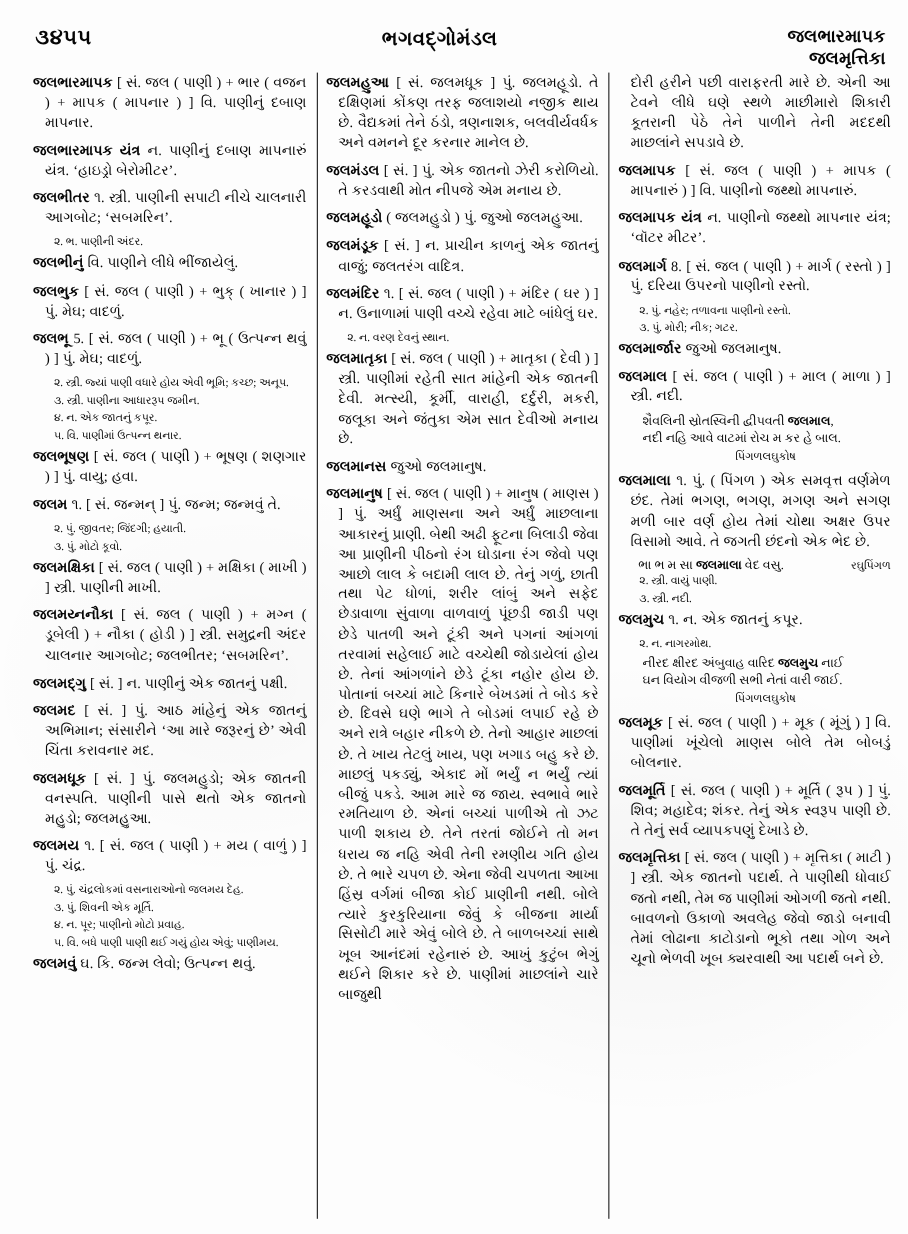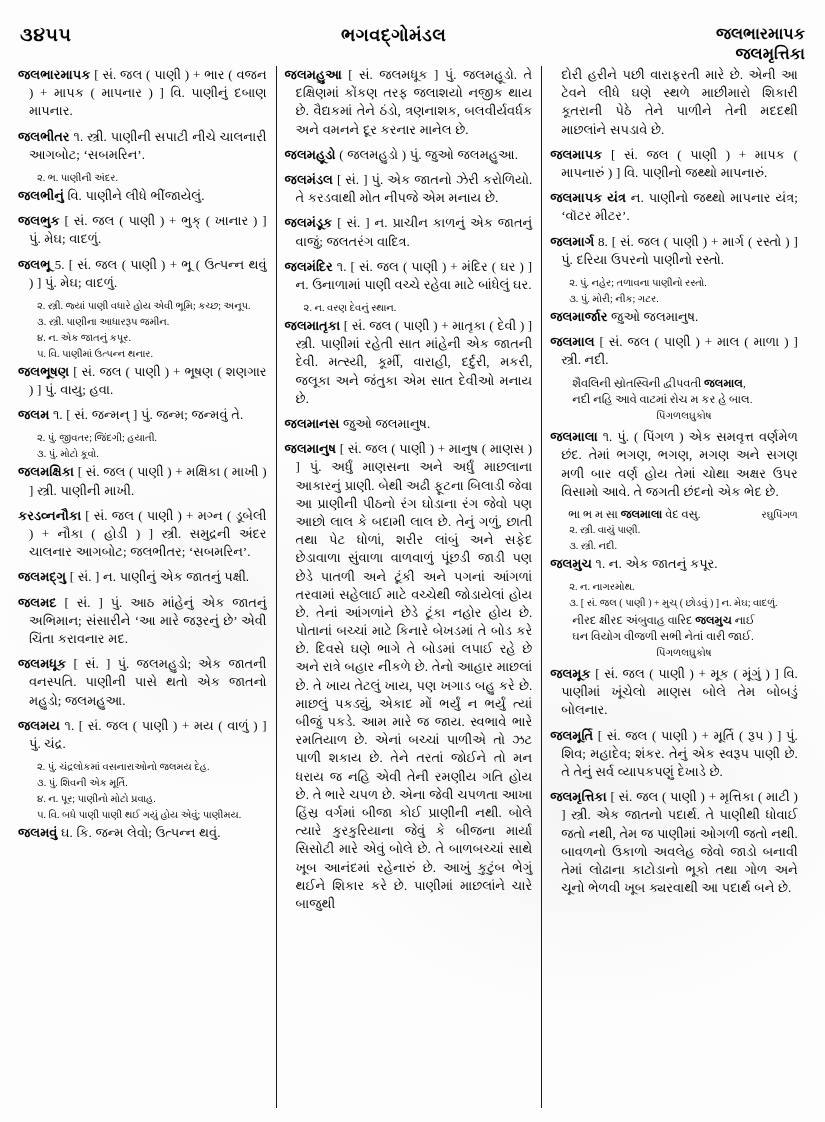--- a/index.html
+++ b/index.html
@@ -15,21 +15,21 @@
     position: relative;
     overflow: hidden;
   }
 
   
   #page {
     position: relative;
     width: 825px;
     height: 1122px;
     box-sizing: border-box;
-    padding: 22px 14px 10px 10px;
+    padding: 22px 14px 10px 22px;
     background:
       radial-gradient(ellipse 420px 300px at 72% 72%, rgba(0,0,0,0.035) 0%, rgba(0,0,0,0.0) 70%),
       radial-gradient(ellipse 320px 260px at 26% 55%, rgba(0,0,0,0.022) 0%, rgba(0,0,0,0.0) 72%),
       #fdfdfd;
   }
 
   
   #head {
     display: flex;
     align-items: flex-start;
@@ -141,49 +141,50 @@
     <div class="head-center">ભગવદ્ગોમંડલ</div>
     <div class="head-right">
       <div>જલભારમાપક</div>
       <div>જલમૃત્તિકા</div>
     </div>
   </div>
 
   <div id="columns">
     <div class="col c1">
         <p class="entry"><span class="hw">જલભારમાપક</span><span> [ સં. જલ ( પાણી ) + ભાર ( વજન ) + માપક ( માપનાર ) ] વિ. પાણીનું દબાણ માપનાર.</span></p>
+        <p class="entry"><span class="hw">જલભારમાપક યંત્ર</span><span> ન. પાણીનું દબાણ માપનારું યંત્ર. ‘હાઇડ્રો બેરોમીટર’.</span></p>
         <p class="entry"><span class="hw">જલભીતર</span><span> ૧. સ્ત્રી. પાણીની સપાટી નીચે ચાલનારી આગબોટ; ‘સબમરિન’.</span></p>
         <p class="sense">૨. ભ. પાણીની અંદર.</p>
         <p class="entry"><span class="hw">જલભીનું</span><span> વિ. પાણીને લીધે ભીંજાયેલું.</span></p>
         <p class="entry"><span class="hw">જલભુક</span><span> [ સં. જલ ( પાણી ) + ભુક્ ( ખાનાર ) ] પું. મેઘ; વાદળું.</span></p>
         <p class="entry"><span class="hw">જલભૂ</span><span> 5. [ સં. જલ ( પાણી ) + ભૂ ( ઉત્પન્ન થવું ) ] પું. મેઘ; વાદળું.</span></p>
         <p class="sense">૨. સ્ત્રી. જ્યાં પાણી વધારે હોય એવી ભૂમિ; કચ્છ; અનૂપ.</p>
         <p class="sense">૩. સ્ત્રી. પાણીના આધારરૂપ જમીન.</p>
         <p class="sense">૪. ન. એક જાતનું કપૂર.</p>
         <p class="sense">૫. વિ. પાણીમાં ઉત્પન્ન થનાર.</p>
         <p class="entry"><span class="hw">જલભૂષણ</span><span> [ સં. જલ ( પાણી ) + ભૂષણ ( શણગાર ) ] પું. વાયુ; હવા.</span></p>
         <p class="entry"><span class="hw">જલમ</span><span> ૧. [ સં. જન્મન્ ] પું. જન્મ; જન્મવું તે.</span></p>
         <p class="sense">૨. પું. જીવતર; જિંદગી; હયાતી.</p>
         <p class="sense">૩. પું. મોટો કૂવો.</p>
         <p class="entry"><span class="hw">જલમક્ષિકા</span><span> [ સં. જલ ( પાણી ) + મક્ષિકા ( માખી ) ] સ્ત્રી. પાણીની માખી.</span></p>
-        <p class="entry"><span class="hw">કરડવ્નનૌકા</span><span> [ સં. જલ ( પાણી ) + મગ્ન ( ડૂબેલી ) + નૌકા ( હોડી ) ] સ્ત્રી. સમુદ્રની અંદર ચાલનાર આગબોટ; જલભીતર; ‘સબમરિન’.</span></p>
+        <p class="entry"><span class="hw">જલમય્નનૌકા</span><span> [ સં. જલ ( પાણી ) + મગ્ન ( ડૂબેલી ) + નૌકા ( હોડી ) ] સ્ત્રી. સમુદ્રની અંદર ચાલનાર આગબોટ; જલભીતર; ‘સબમરિન’.</span></p>
         <p class="entry"><span class="hw">જલમદ્ગુ</span><span> [ સં. ] ન. પાણીનું એક જાતનું પક્ષી.</span></p>
         <p class="entry"><span class="hw">જલમદ</span><span> [ સં. ] પું. આઠ માંહેનું એક જાતનું અભિમાન; સંસારીને ‘આ મારે જરૂરનું છે’ એવી ચિંતા કરાવનાર મદ.</span></p>
         <p class="entry"><span class="hw">જલમધૂક</span><span> [ સં. ] પું. જલમહુડો; એક જાતની વનસ્પતિ. પાણીની પાસે થતો એક જાતનો મહુડો; જલમહુઆ.</span></p>
         <p class="entry"><span class="hw">જલમય</span><span> ૧. [ સં. જલ ( પાણી ) + મય ( વાળું ) ] પું. ચંદ્ર.</span></p>
         <p class="sense">૨. પું. ચંદ્રલોકમાં વસનારાઓનો જલમય દેહ.</p>
         <p class="sense">૩. પું. શિવની એક મૂર્તિ.</p>
         <p class="sense">૪. ન. પૂર; પાણીનો મોટો પ્રવાહ.</p>
         <p class="sense">૫. વિ. બધે પાણી પાણી થઈ ગયું હોય એવું; પાણીમય.</p>
         <p class="entry"><span class="hw">જલમવું</span><span> ઘ. કિ. જન્મ લેવો; ઉત્પન્ન થવું.</span></p>
       </div>
     <div class="col c2">
         <p class="entry"><span class="hw">જલમહુઆ</span><span> [ સં. જલમધૂક ] પું. જલમહૂડો. તે દક્ષિણમાં કોંકણ તરફ જલાશયો નજીક થાય છે. વૈદ્યકમાં તેને ઠંડો, ત્રણનાશક, બલવીર્યવર્ધક અને વમનને દૂર કરનાર માનેલ છે.</span></p>
+        <p class="entry"><span class="hw">જલમંડલ</span><span> [ સં. ] પું. એક જાતનો ઝેરી કરોળિયો. તે કરડવાથી મોત નીપજે એમ મનાય છે.</span></p>
         <p class="entry"><span class="hw">જલમહૂડો</span><span> ( જલમહુડો ) પું. જુઓ જલમહુઆ.</span></p>
-        <p class="entry"><span class="hw">જલમંડલ</span><span> [ સં. ] પું. એક જાતનો ઝેરી કરોળિયો. તે કરડવાથી મોત નીપજે એમ મનાય છે.</span></p>
         <p class="entry"><span class="hw">જલમંડૂક</span><span> [ સં. ] ન. પ્રાચીન કાળનું એક જાતનું વાજું; જલતરંગ વાદિત્ર.</span></p>
         <p class="entry"><span class="hw">જલમંદિર</span><span> ૧. [ સં. જલ ( પાણી ) + મંદિર ( ઘર ) ] ન. ઉનાળામાં પાણી વચ્ચે રહેવા માટે બાંધેલું ઘર.</span></p>
         <p class="sense">૨. ન. વરણ દેવનું સ્થાન.</p>
         <p class="entry"><span class="hw">જલમાતૃકા</span><span> [ સં. જલ ( પાણી ) + માતૃકા ( દેવી ) ] સ્ત્રી. પાણીમાં રહેતી સાત માંહેની એક જાતની દેવી. મત્સ્યી, કૂર્મી, વારાહી, દર્દુરી, મકરી, જલૂકા અને જંતુકા એમ સાત દેવીઓ મનાય છે.</span></p>
         <p class="entry"><span class="hw">જલમાનસ</span><span> જુઓ જલમાનુષ.</span></p>
         <p class="entry"><span class="hw">જલમાનુષ</span><span> [ સં. જલ ( પાણી ) + માનુષ ( માણસ ) ] પું. અર્ધું માણસના અને અર્ધું માછલાના આકારનું પ્રાણી. બેથી અઢી ફૂટના બિલાડી જેવા આ પ્રાણીની પીઠનો રંગ ઘોડાના રંગ જેવો પણ આછો લાલ કે બદામી લાલ છે. તેનું ગળું, છાતી તથા પેટ ધોળાં, શરીર લાંબું અને સફેદ છેડાવાળા સુંવાળા વાળવાળું પૂંછડી જાડી પણ છેડે પાતળી અને ટૂંકી અને પગનાં આંગળાં તરવામાં સહેલાઈ માટે વચ્ચેથી જોડાયેલાં હોય છે. તેનાં આંગળાંને છેડે ટૂંકા નહોર હોય છે. પોતાનાં બચ્ચાં માટે કિનારે બેખડમાં તે બોડ કરે છે. દિવસે ઘણે ભાગે તે બોડમાં લપાઈ રહે છે અને રાત્રે બહાર નીકળે છે. તેનો આહાર માછલાં છે. તે ખાય તેટલું ખાય, પણ ખગાડ બહુ કરે છે. માછલું પકડ્યું, એકાદ મોં ભર્યું ન ભર્યું ત્યાં બીજું પકડે. આમ મારે જ જાય. સ્વભાવે ભારે રમતિયાળ છે. એનાં બચ્ચાં પાળીએ તો ઝટ પાળી શકાય છે. તેને તરતાં જોઈને તો મન ધરાય જ નહિ એવી તેની રમણીય ગતિ હોય છે. તે ભારે ચપળ છે. એના જેવી ચપળતા આખા હિંસ્ર વર્ગમાં બીજા કોઈ પ્રાણીની નથી. બોલે ત્યારે કુરકુરિયાના જેવું કે બીજના માર્યા સિસોટી મારે એવું બોલે છે. તે બાળબચ્ચાં સાથે ખૂબ આનંદમાં રહેનારું છે. આખું કુટુંબ ભેગું થઈને શિકાર કરે છે. પાણીમાં માછલાંને ચારે બાજુથી</span></p>
       </div>
     <div class="col c3">
         <p class="entry cont">દોરી હરીને પછી વારાફરતી મારે છે. એની આ ટેવને લીધે ઘણે સ્થળે માછીમારો શિકારી કૂતરાની પેઠે તેને પાળીને તેની મદદથી માછલાંને સપડાવે છે.</p>
         <p class="entry"><span class="hw">જલમાપક</span><span> [ સં. જલ ( પાણી ) + માપક ( માપનારું ) ] વિ. પાણીનો જથ્થો માપનારું.</span></p>
@@ -200,21 +201,20 @@
         </div>
         <p class="entry"><span class="hw">જલમાલા</span><span> ૧. પું. ( પિંગળ ) એક સમવૃત્ત વર્ણમેળ છંદ. તેમાં ભગણ, ભગણ, મગણ અને સગણ મળી બાર વર્ણ હોય તેમાં ચોથા અક્ષર ઉપર વિસામો આવે. તે જગતી છંદનો એક ભેદ છે.</span></p>
         <div class="verse-row">
           <span class="vtxt">ભા ભ મ સા <b>જલમાલા</b> વેદ વસુ.</span>
           <span class="vsrc">રઘુપિંગળ</span>
         </div>
         <p class="sense">૨. સ્ત્રી. વાયું પાણી.</p>
         <p class="sense">૩. સ્ત્રી. નદી.</p>
         <p class="entry"><span class="hw">જલમુચ</span><span> ૧. ન. એક જાતનું કપૂર.</span></p>
         <p class="sense">૨. ન. નાગરમોથ.</p>
-        <p class="sense">૩. [ સં. જલ ( પાણી ) + મુચ્ ( છોડવું ) ] ન. મેઘ; વાદળું.</p>
         <div class="verse">
           <div>નીરદ ક્ષીરદ અંબુવાહ વારિદ <b>જલમુચ</b> નાઈ</div>
           <div>ઘન વિયોગ વીજળી સભી નેતાં વારી જાઈ.</div>
           <span class="src">પિંગળલઘુકોષ</span>
         </div>
         <p class="entry"><span class="hw">જલમૂક</span><span> [ સં. જલ ( પાણી ) + મૂક ( મૂંગું ) ] વિ. પાણીમાં ખૂંચેલો માણસ બોલે તેમ બોબડું બોલનાર.</span></p>
         <p class="entry"><span class="hw">જલમૂર્તિ</span><span> [ સં. જલ ( પાણી ) + મૂર્તિ ( રૂપ ) ] પું. શિવ; મહાદેવ; શંકર. તેનું એક સ્વરૂપ પાણી છે. તે તેનું સર્વ વ્યાપકપણું દેખાડે છે.</span></p>
         <p class="entry"><span class="hw">જલમૃત્તિકા</span><span> [ સં. જલ ( પાણી ) + મૃત્તિકા ( માટી ) ] સ્ત્રી. એક જાતનો પદાર્થ. તે પાણીથી ધોવાઈ જતો નથી, તેમ જ પાણીમાં ઓગળી જતો નથી. બાવળનો ઉકાળો અવલેહ જેવો જાડો બનાવી તેમાં લોઢાના કાટોડાનો ભૂકો તથા ગોળ અને ચૂનો ભેળવી ખૂબ ક્યરવાથી આ પદાર્થ બને છે.</span></p>
       </div>
   </div>

